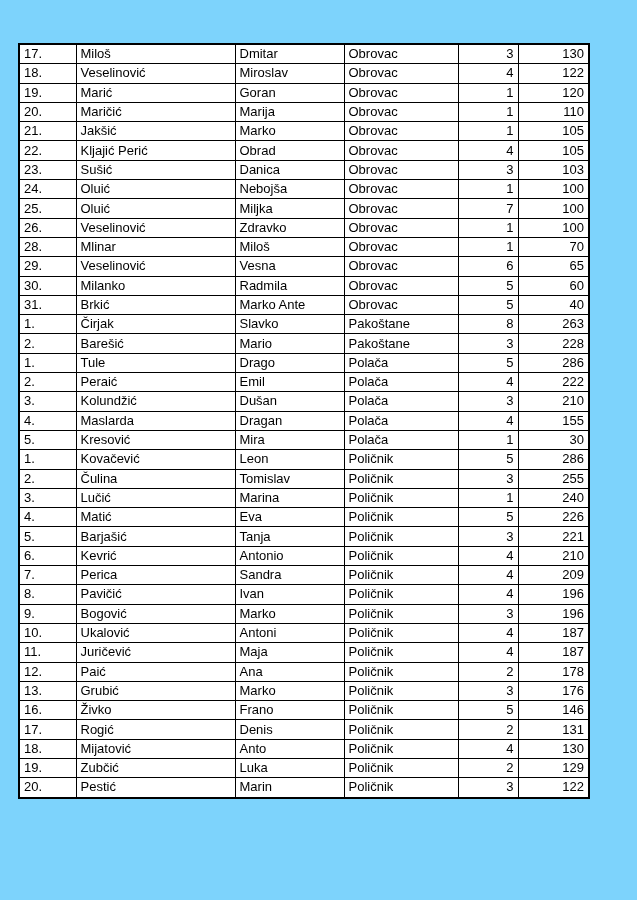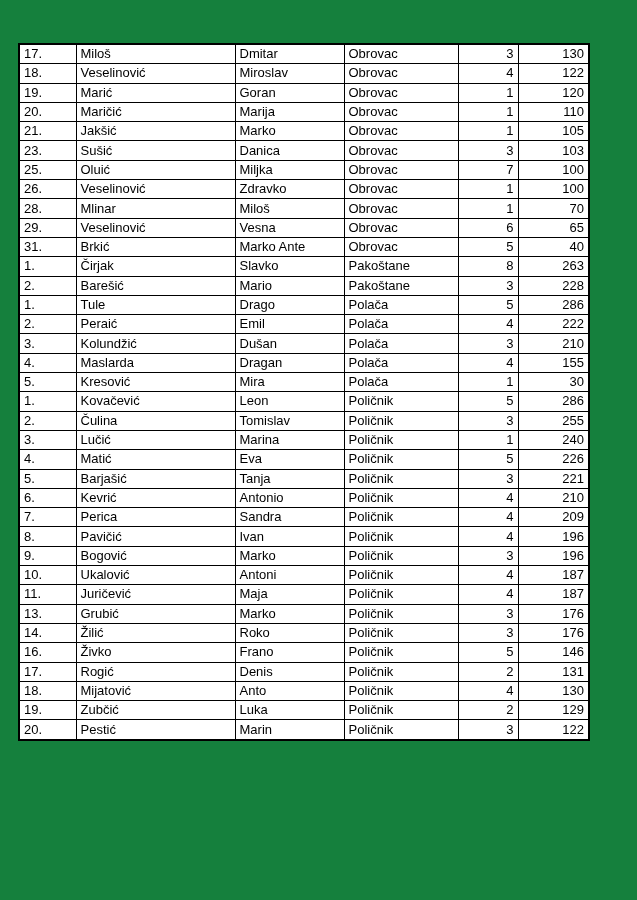--- a/index.html
+++ b/index.html
@@ -4,21 +4,21 @@
 <style>
   html, body {
     margin: 0;
     padding: 0;
     background: #ffffff;
   }
   .page {
     position: relative;
     width: 637px;
     height: 900px;
-    background: #15803d;
+    background: #7dd3fc;
     font-family: "Liberation Sans", sans-serif;
     overflow: hidden;
   }
   table.data-table {
     position: absolute;
     left: 18px;
     top: 43px;
     width: 570px;
     border-collapse: collapse;
     table-layout: fixed;
@@ -94,28 +94,44 @@
         </tr>
         <tr>
           <td class="txt">21.</td>
           <td class="txt">Jakšić</td>
           <td class="txt">Marko</td>
           <td class="txt">Obrovac</td>
           <td class="num thick-left">1</td>
           <td class="num">105</td>
         </tr>
         <tr>
+          <td class="txt">22.</td>
+          <td class="txt">Kljajić Perić</td>
+          <td class="txt">Obrad</td>
+          <td class="txt">Obrovac</td>
+          <td class="num thick-left">4</td>
+          <td class="num">105</td>
+        </tr>
+        <tr>
           <td class="txt">23.</td>
           <td class="txt">Sušić</td>
           <td class="txt">Danica</td>
           <td class="txt">Obrovac</td>
           <td class="num thick-left">3</td>
           <td class="num">103</td>
         </tr>
         <tr>
+          <td class="txt">24.</td>
+          <td class="txt">Oluić</td>
+          <td class="txt">Nebojša</td>
+          <td class="txt">Obrovac</td>
+          <td class="num thick-left">1</td>
+          <td class="num">100</td>
+        </tr>
+        <tr>
           <td class="txt">25.</td>
           <td class="txt">Oluić</td>
           <td class="txt">Miljka</td>
           <td class="txt">Obrovac</td>
           <td class="num thick-left">7</td>
           <td class="num">100</td>
         </tr>
         <tr>
           <td class="txt">26.</td>
           <td class="txt">Veselinović</td>
@@ -132,20 +148,28 @@
           <td class="num thick-left">1</td>
           <td class="num">70</td>
         </tr>
         <tr>
           <td class="txt">29.</td>
           <td class="txt">Veselinović</td>
           <td class="txt">Vesna</td>
           <td class="txt">Obrovac</td>
           <td class="num thick-left">6</td>
           <td class="num">65</td>
+        </tr>
+        <tr>
+          <td class="txt">30.</td>
+          <td class="txt">Milanko</td>
+          <td class="txt">Radmila</td>
+          <td class="txt">Obrovac</td>
+          <td class="num thick-left">5</td>
+          <td class="num">60</td>
         </tr>
         <tr>
           <td class="txt">31.</td>
           <td class="txt">Brkić</td>
           <td class="txt">Marko Ante</td>
           <td class="txt">Obrovac</td>
           <td class="num thick-left">5</td>
           <td class="num">40</td>
         </tr>
         <tr>
@@ -286,31 +310,31 @@
         </tr>
         <tr>
           <td class="txt">11.</td>
           <td class="txt">Juričević</td>
           <td class="txt">Maja</td>
           <td class="txt">Poličnik</td>
           <td class="num thick-left">4</td>
           <td class="num">187</td>
         </tr>
         <tr>
+          <td class="txt">12.</td>
+          <td class="txt">Paić</td>
+          <td class="txt">Ana</td>
+          <td class="txt">Poličnik</td>
+          <td class="num thick-left">2</td>
+          <td class="num">178</td>
+        </tr>
+        <tr>
           <td class="txt">13.</td>
           <td class="txt">Grubić</td>
           <td class="txt">Marko</td>
-          <td class="txt">Poličnik</td>
-          <td class="num thick-left">3</td>
-          <td class="num">176</td>
-        </tr>
-        <tr>
-          <td class="txt">14.</td>
-          <td class="txt">Žilić</td>
-          <td class="txt">Roko</td>
           <td class="txt">Poličnik</td>
           <td class="num thick-left">3</td>
           <td class="num">176</td>
         </tr>
         <tr>
           <td class="txt">16.</td>
           <td class="txt">Živko</td>
           <td class="txt">Frano</td>
           <td class="txt">Poličnik</td>
           <td class="num thick-left">5</td>

